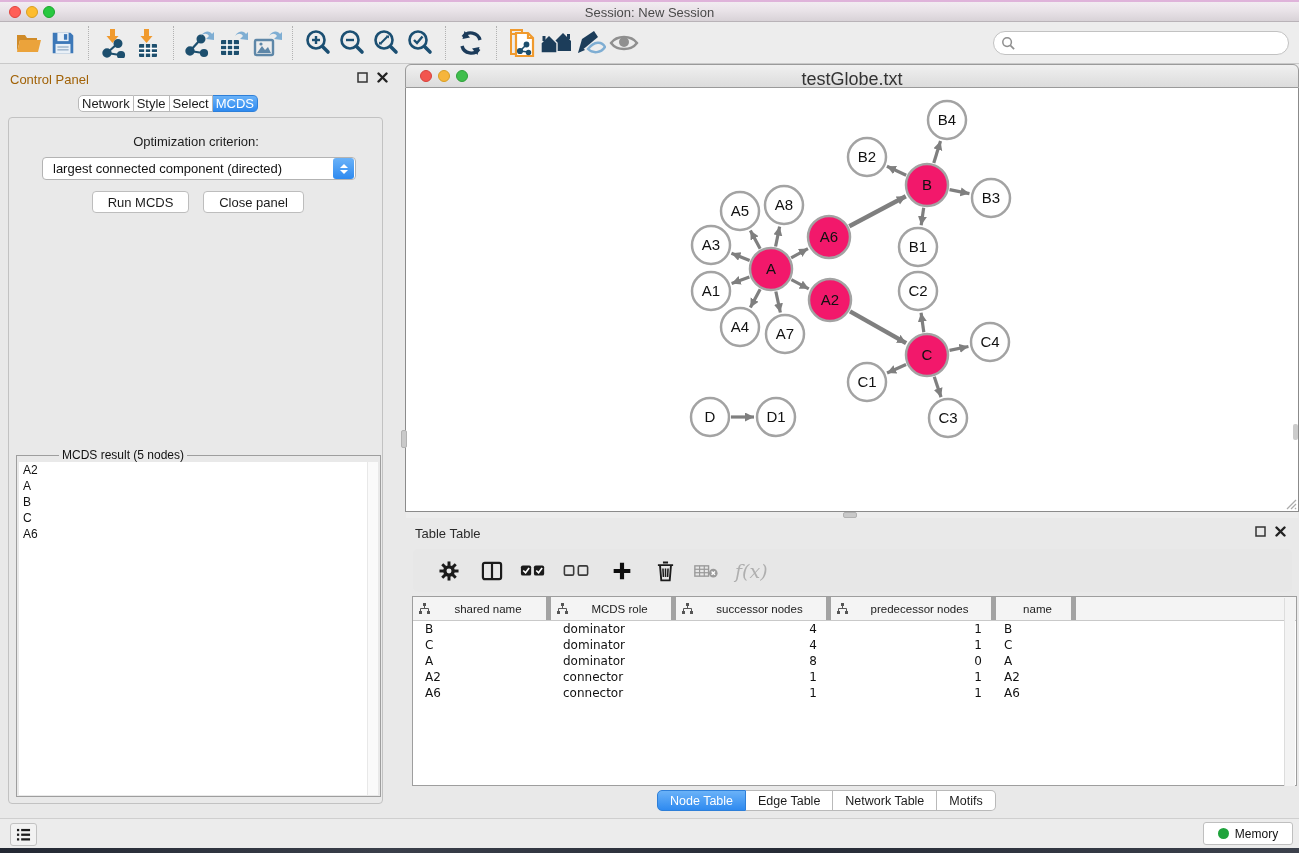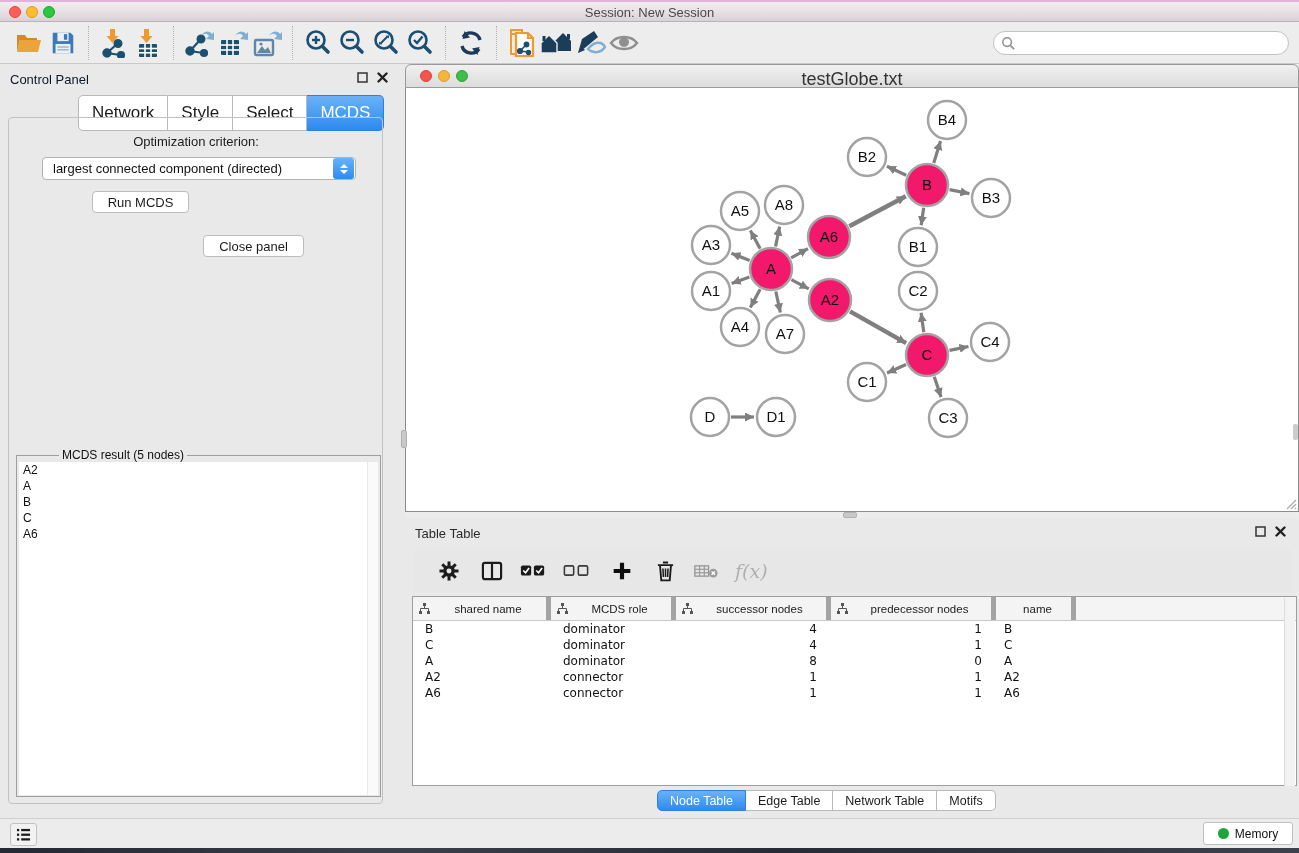--- a/index.html
+++ b/index.html
@@ -23,45 +23,45 @@
     border-bottom:1px solid #C9C9C9; display:flex; align-items:center; padding-left:12px; }
   .tb-btn { width:34px; height:34px; display:flex; align-items:center; justify-content:center; }
   .tb-sep { width:1px; height:34px; border-left:1px dotted #B2B2B2; margin:0 8px; }
   #search-wrap { margin-left:auto; margin-right:10px; position:relative; }
   #search-input { width:296px; height:24px; border:1px solid #C2C2C2; border-radius:13px;
     background:#fff; padding-left:26px; font-size:12px; outline:none; }
   #search-mag { position:absolute; left:8px; top:5px; }
 
   
   #control-panel { left:0; top:64px; width:392px; height:754px; background:#E9E9E9; }
-  #cp-title { left:10px; top:8px; font-size:13px; color:#0f172a; }
+  #cp-title { left:10px; top:8px; font-size:13px; color:#a16207; }
   .win-btns { top:8px; display:flex; gap:9px; }
   #cp-winbtns { left:357px; }
   .seg-bar { display:flex; }
   #cp-tabs { left:78px; top:31px; height:22px; }
-  .seg { height:36px; padding:0 13px; background:#fff; border:1px solid #B9B9B9; border-left:none;
-    font-size:17px; color:#1c1c1c; display:flex; align-items:center; }
+  .seg { height:17px; padding:0 3px; background:#fff; border:1px solid #B9B9B9; border-left:none;
+    font-size:13px; color:#1c1c1c; display:flex; align-items:center; }
   .seg:first-child { border-left:1px solid #B9B9B9; border-radius:5px 0 0 5px; }
   .seg:last-child { border-radius:0 5px 5px 0; }
   .seg.selected { background:linear-gradient(#6AB2F8,#2E8AF0); border-color:#2E7FD8; color:#fff; }
   #cp-box { left:8px; top:53px; width:375px; height:687px; border:1px solid #C2C2C2; border-radius:4px; }
   #opt-label { left:0; top:70px; width:392px; text-align:center; font-size:13px; color:#1c1c1c; }
   #criterion-select { left:42px; top:93px; width:314px; height:23px; background:#fff;
     border:1px solid #B3B3B3; border-radius:4px; display:flex; align-items:center; cursor:default; }
   #criterion-select .val { flex:1; padding-left:10px; font-size:13px; color:#111; }
   #criterion-select .stepper { width:21px; height:21px; margin-right:1px; border-radius:3px;
     background:linear-gradient(#6AB2F8,#2E8AF0); display:flex; flex-direction:column;
     align-items:center; justify-content:center; gap:2px; }
   .chev { width:0; height:0; border-left:4px solid transparent; border-right:4px solid transparent; }
   .chev.up { border-bottom:4px solid #fff; }
   .chev.dn { border-top:4px solid #fff; }
   .mac-btn { height:22px; background:#fff; border:1px solid #BDBDBD; border-radius:4px;
     font-size:13px; color:#1c1c1c; display:flex; align-items:center; justify-content:center; }
   #run-btn   { left:92px;  top:127px; width:97px; }
-  #close-btn { left:203px; top:127px; width:101px;margin-top:44px; }
+  #close-btn { left:203px; top:127px; width:101px; }
   #result-fieldset { left:16px; top:391px; width:365px; height:342px; border:1px solid #9E9E9E; }
   #result-legend { left:6px; top:-8px; padding:0 3px; background:#E9E9E9; font-size:12px; color:#111;margin-left:36px; }
   #result-list { left:2px; top:6px; width:349px; height:333px; background:#fff; border-right:1px solid #E2E2E2; }
   #result-scroll { right:2px; top:6px; width:11px; height:333px; background:#FAFAFA; border-left:1px solid #E8E8E8; }
   .result-item { font-size:12px; color:#111; line-height:16px; padding-left:4px; }
 
   
   #net-titlebar { left:405px; top:64px; width:894px; height:24px;
     background:linear-gradient(#F0F0F0,#DCDCDC); border:1px solid #9A9A9A;
     border-radius:6px 6px 0 0; }

